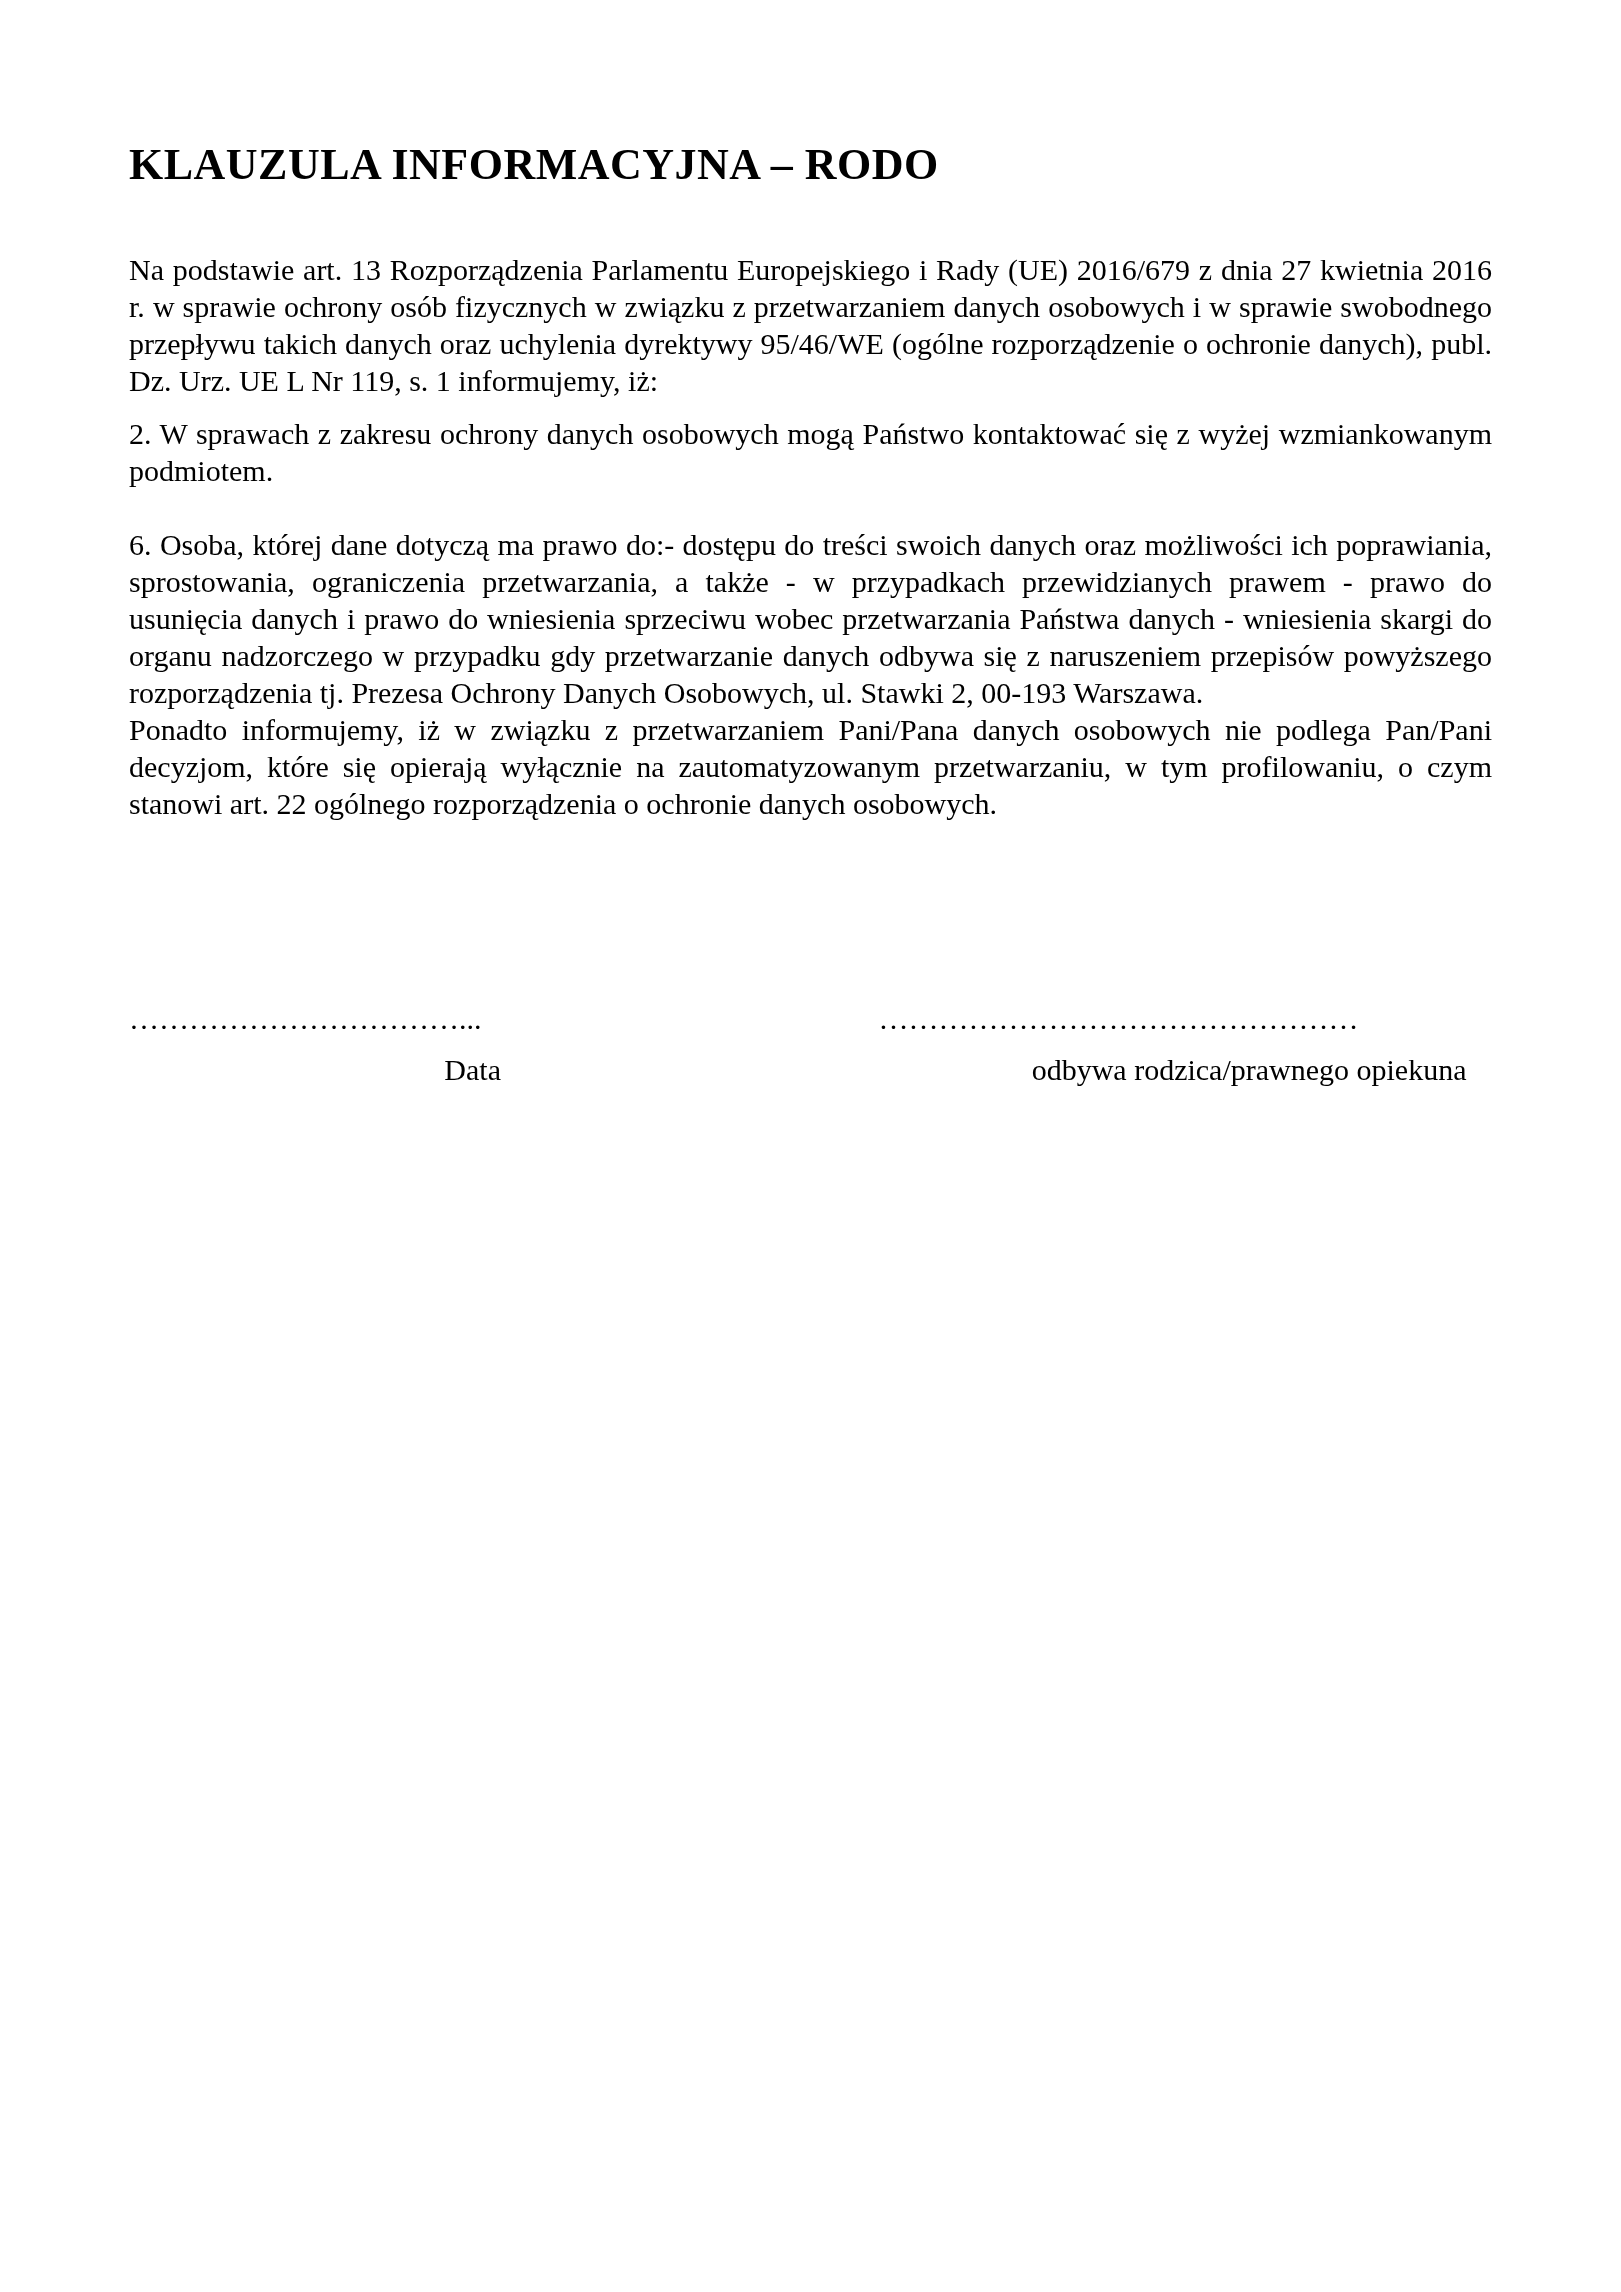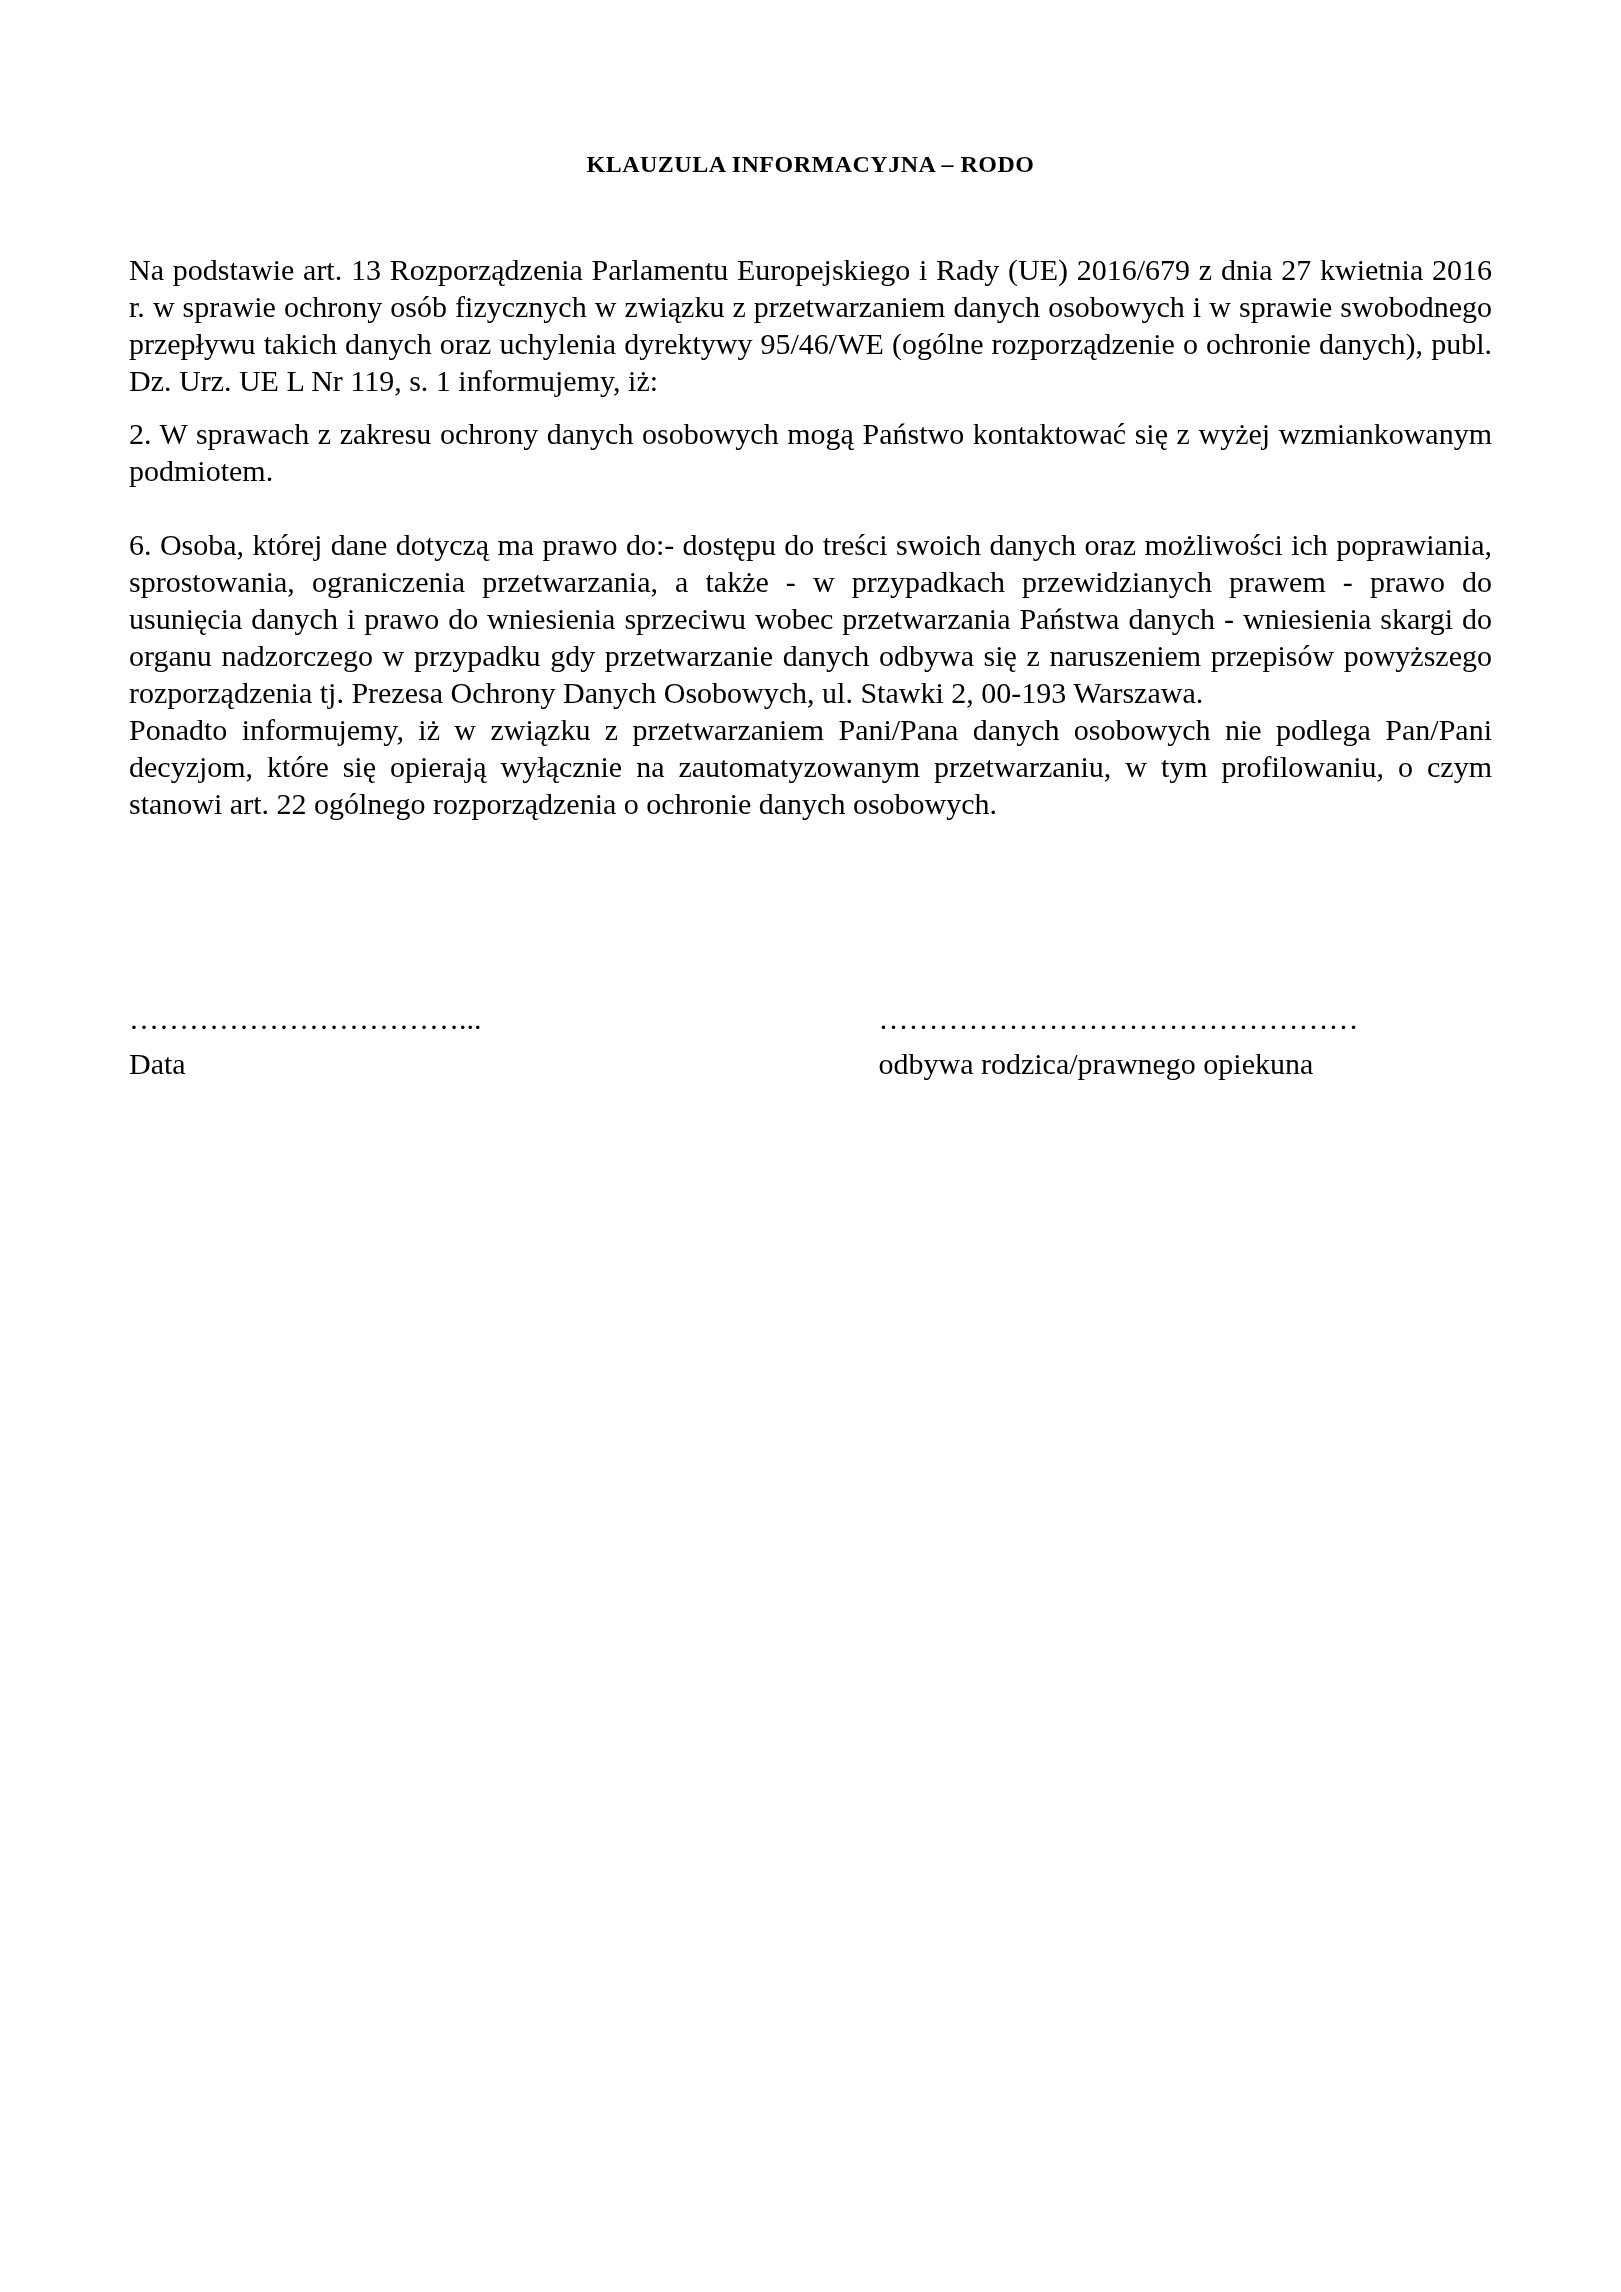--- a/index.html
+++ b/index.html
@@ -16,23 +16,23 @@
   }
   .page {
     box-sizing: border-box;
     width: 1621px;
     height: 2293px;
     padding: 0 129px;
     background: #ffffff;
   }
   .doc-title {
     margin: 145px 0 67px 0;
-    text-align: center;
+    text-align: left;
     font-weight: bold;
-    font-size: 24px;
+    font-size: 44px;
     line-height: 39px;
     letter-spacing: 0.5px;
   }
   .para {
     font-size: 30px;
     line-height: 37px;
     text-align: justify;
     margin: 0;
     white-space: pre-wrap;
   }
@@ -64,22 +64,22 @@
     margin-right: 25.5px;
   }
   .sig-dots {
     display: block;
     text-align: left;
     white-space: nowrap;
     overflow: hidden;
   }
   .sig-label {
     display: block;
-    text-align: left;
-    margin-top: 8px;
+    text-align: right;
+    margin-top: 14px;
   }
 </style>
 </head>
 <body>
 
 <div class="page">
 
   <h1 class="doc-title">KLAUZULA INFORMACYJNA – RODO</h1>
 
   <p class="para intro">Na podstawie art. 13 Rozporządzenia Parlamentu Europejskiego i Rady (UE) 2016/679 z dnia 27 kwietnia 2016 r. w sprawie ochrony osób fizycznych w związku z przetwarzaniem danych osobowych i w sprawie swobodnego przepływu takich danych oraz uchylenia dyrektywy 95/46/WE (ogólne rozporządzenie o ochronie danych), publ. Dz. Urz. UE L Nr 119, s. 1 informujemy, iż:</p>

